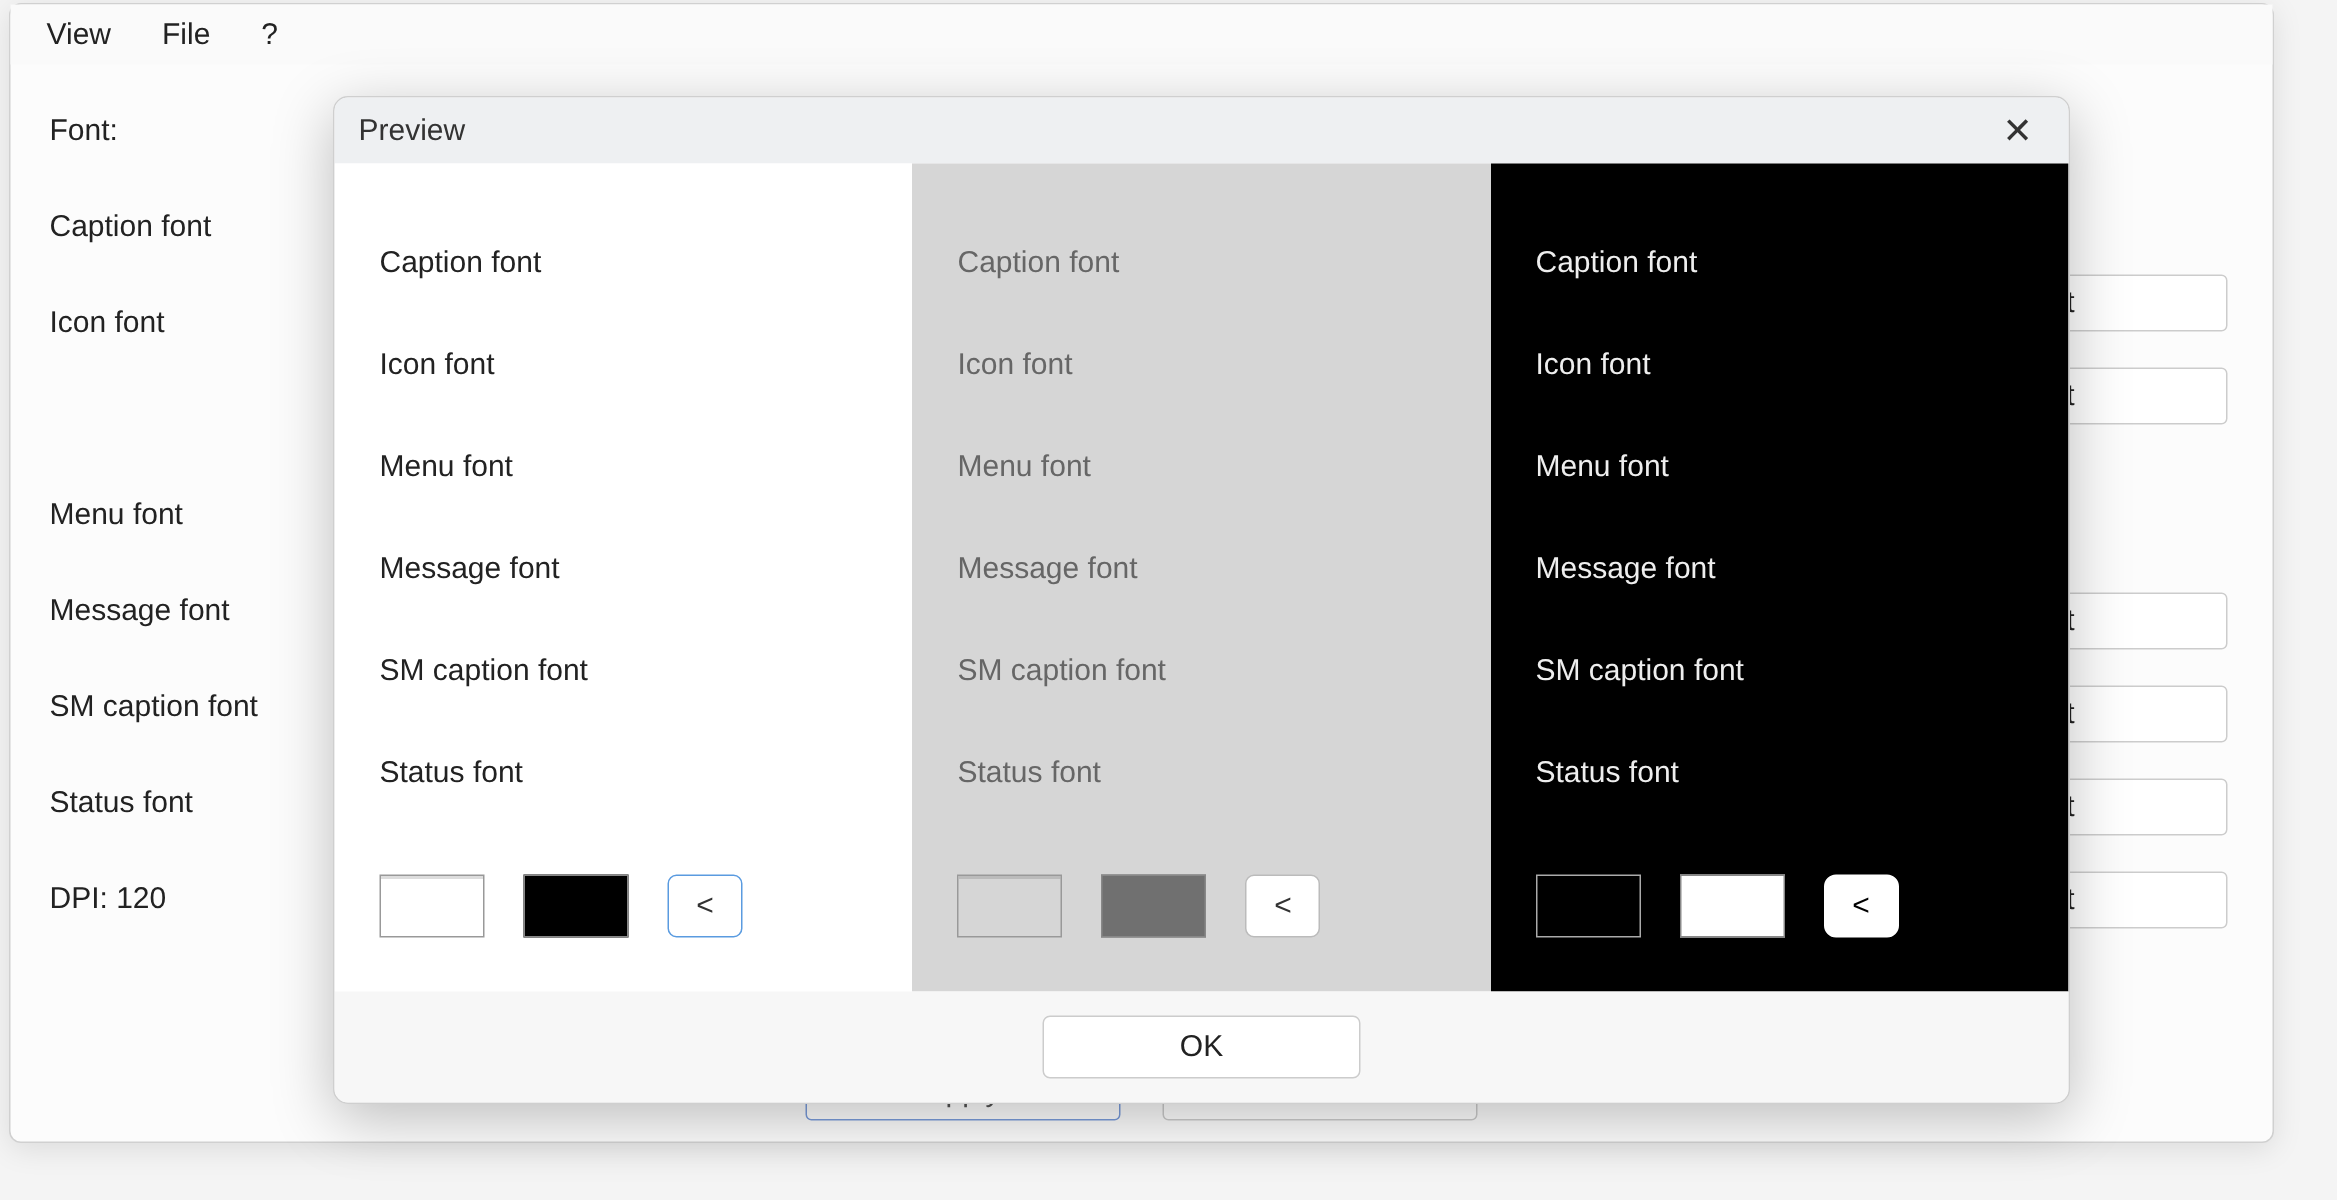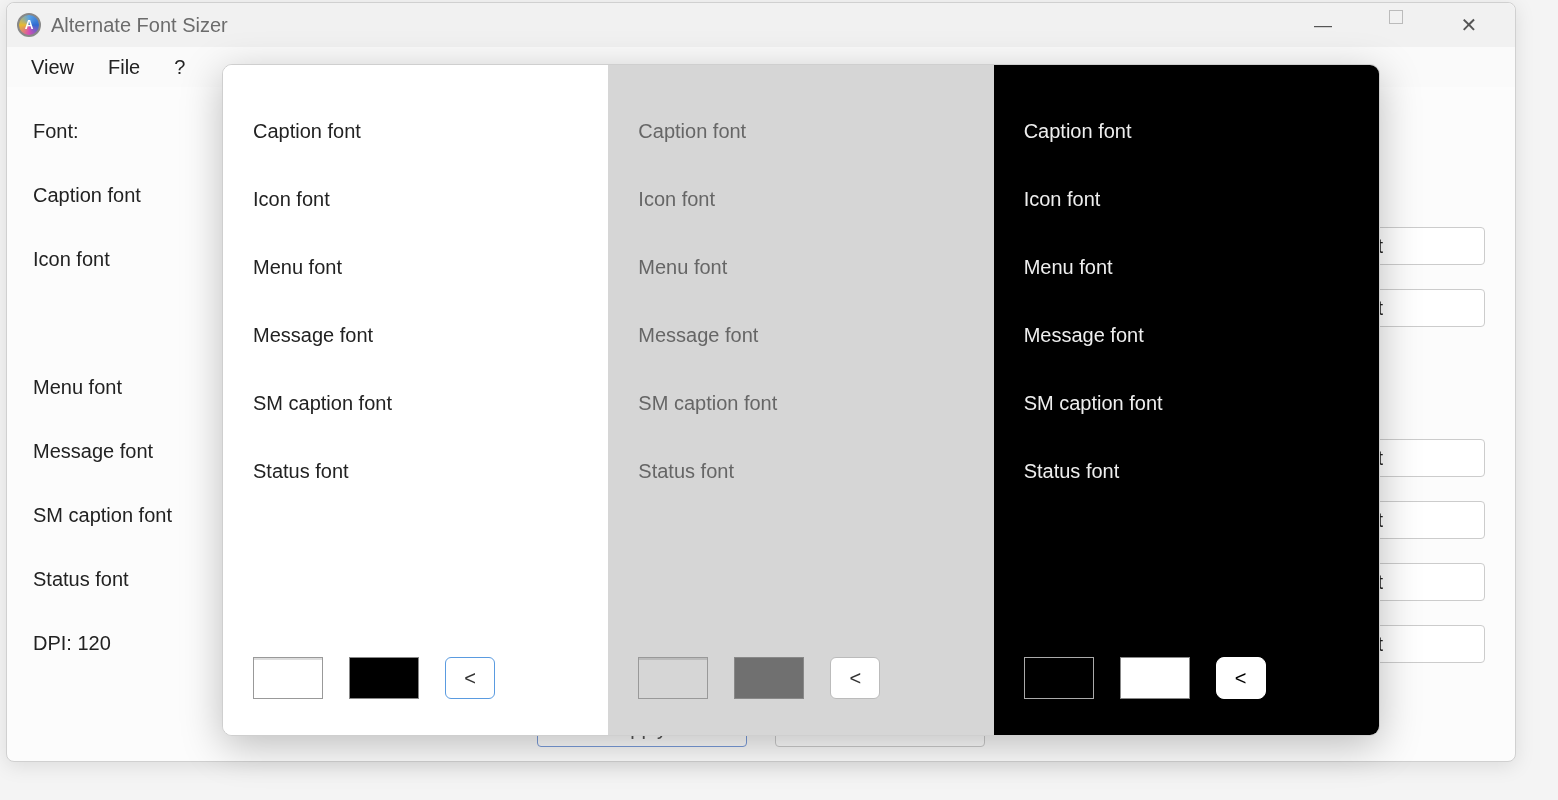--- a/index.html
+++ b/index.html
@@ -225,29 +225,20 @@
     border:1px solid #ccc;
     border-radius:5px;
     font-size:20px;
     color:#222;
   }
 </style>
 </head>
 <body>
 
 <div class="main-window">
-  <div class="titlebar">
-    <div class="app-icon"></div>
-    <div class="app-title">Alternate Font Sizer</div>
-    <div class="win-controls">
-      <div class="win-btn min"></div>
-      <div class="win-btn max"></div>
-      <div class="win-btn close"></div>
-    </div>
-  </div>
   <div class="menubar">
     <div class="menu-item">View</div>
     <div class="menu-item">File</div>
     <div class="menu-item">?</div>
   </div>
   <div class="content">
     <div class="fontlabel">Font:</div>
     <div class="fontlabel">Caption font</div>
     <div class="fontlabel">Icon font</div>
     <div style="height:64px"></div>
@@ -268,20 +259,24 @@
       <div class="editbtn" style="visibility:hidden">dit</div>
     </div>
   </div>
   <div class="main-buttons">
     <button>Apply</button>
     <button class="cancel">Cancel</button>
   </div>
 </div>
 
 <div class="dialog">
+  <div class="dlg-title">
+    <span>Preview</span>
+    <span class="dlg-close"></span>
+  </div>
   <div class="preview-body">
 
     <div class="panel light">
       <div class="fline">Caption font</div>
       <div class="fline">Icon font</div>
       <div class="fline">Menu font</div>
       <div class="fline">Message font</div>
       <div class="fline">SM caption font</div>
       <div class="fline">Status font</div>
       <div class="swatch-row">
@@ -313,13 +308,16 @@
       <div class="fline">SM caption font</div>
       <div class="fline">Status font</div>
       <div class="swatch-row">
         <div class="swatch bg"></div>
         <div class="swatch fg"></div>
         <div class="swap-btn">&lt;</div>
       </div>
     </div>
 
   </div>
+  <div class="dlg-footer">
+    <button>OK</button>
+  </div>
 </div>
 
 </body></html>

